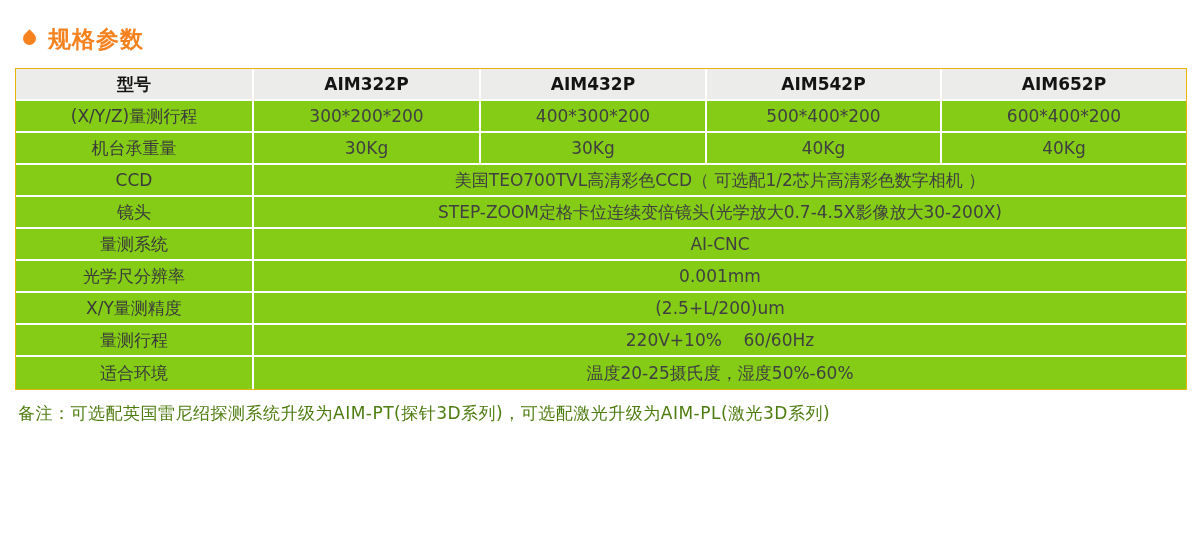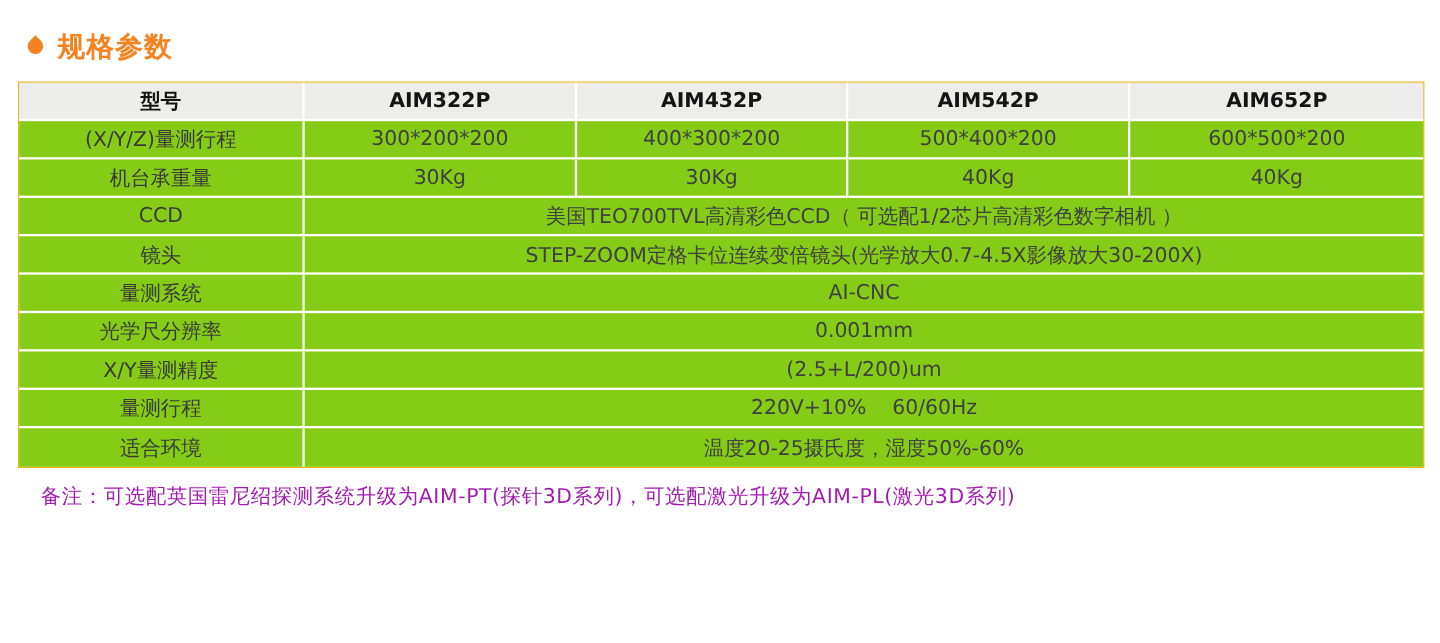--- a/index.html
+++ b/index.html
@@ -62,23 +62,23 @@
   tbody td {
     background: #84cc16;
     color: #404040;
     font-weight: normal;
   }
   tbody td.row-label { color: #3a3a3a; }
 
   
   .footnote {
     margin-top: 12px;
-    margin-left: 19px;
+    margin-left: 3px;
     font-size: 17px;
-    color: #a21caf;
+    color: #4d7c0f;
     letter-spacing: 0.5px;
   }
 </style>
 </head>
 <body>
 
 <div class="page">
 
   <div class="section-header">
     <span class="drop-icon"></span>
@@ -101,21 +101,21 @@
         <th>AIM542P</th>
         <th>AIM652P</th>
       </tr>
     </thead>
     <tbody>
       <tr>
         <td class="row-label">(X/Y/Z)量测行程</td>
         <td>300*200*200</td>
         <td>400*300*200</td>
         <td>500*400*200</td>
-        <td>600*500*200</td>
+        <td>600*400*200</td>
       </tr>
       <tr>
         <td class="row-label">机台承重量</td>
         <td>30Kg</td>
         <td>30Kg</td>
         <td>40Kg</td>
         <td>40Kg</td>
       </tr>
       <tr>
         <td class="row-label">CCD</td>

